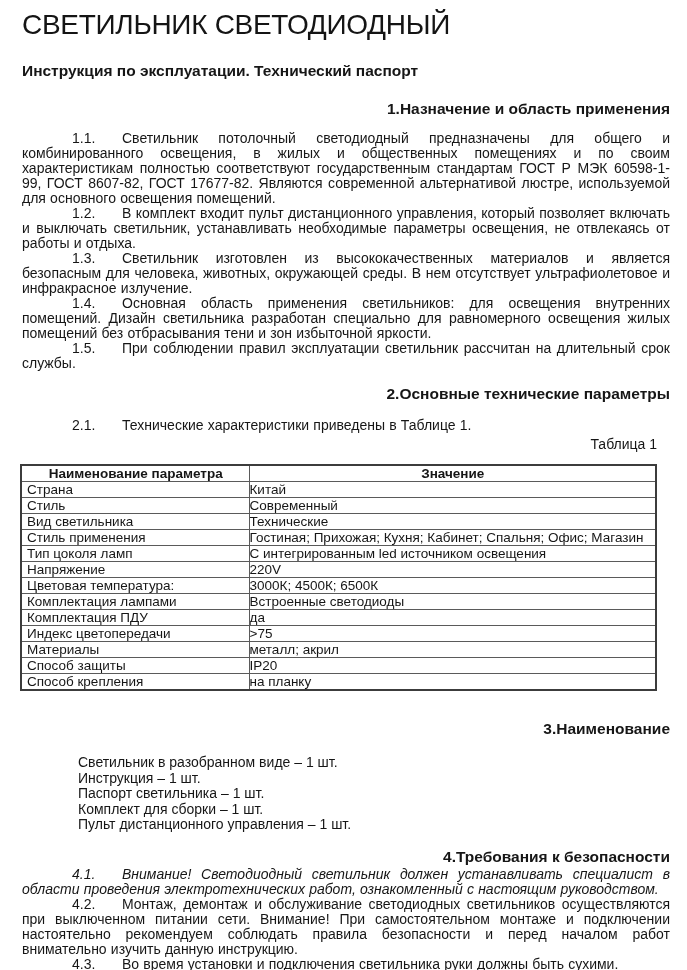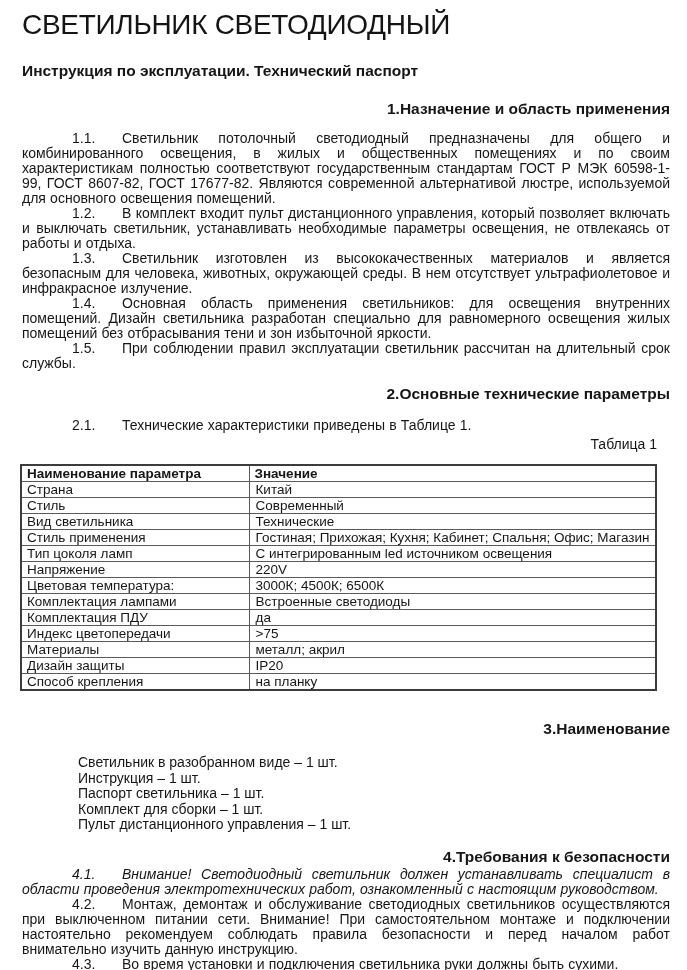--- a/index.html
+++ b/index.html
@@ -68,23 +68,23 @@
   }
   table.spec td, table.spec th {
     border:1px solid #5a5a5a;
     font-size:13.5px;
     line-height:15px;
     height:15px;
     padding:0 4px 0 5px;
     overflow:hidden;
     white-space:nowrap;
   }
-  table.spec th { font-weight:bold; text-align:left; }
+  table.spec th { font-weight:bold; text-align:center; }
   table.spec .col-param { width:228px; }
-  table.spec td.value-cell { padding-left:6px;margin-top:28px; }
+  table.spec td.value-cell { padding-left:0;margin-top:28px; }
   .kit-list {
     list-style:none;
     margin:17px 0 0 56px;
     padding:0;
     font-size:14px;
     line-height:15.5px;
   }
   .kit-list li { margin:0; }
 </style>
 </head>
@@ -162,21 +162,21 @@
         </tr>
     <tr>
           <td>Индекс цветопередачи</td>
           <td class="value-cell">&gt;75</td>
         </tr>
     <tr>
           <td>Материалы</td>
           <td class="value-cell">металл; акрил</td>
         </tr>
     <tr>
-          <td>Дизайн защиты</td>
+          <td>Способ защиты</td>
           <td class="value-cell">IP20</td>
         </tr>
     <tr>
           <td>Способ крепления</td>
           <td class="value-cell">на планку</td>
         </tr>
   </tbody>
     </table>
 
   <h2 class="sec-heading mt-h3">

